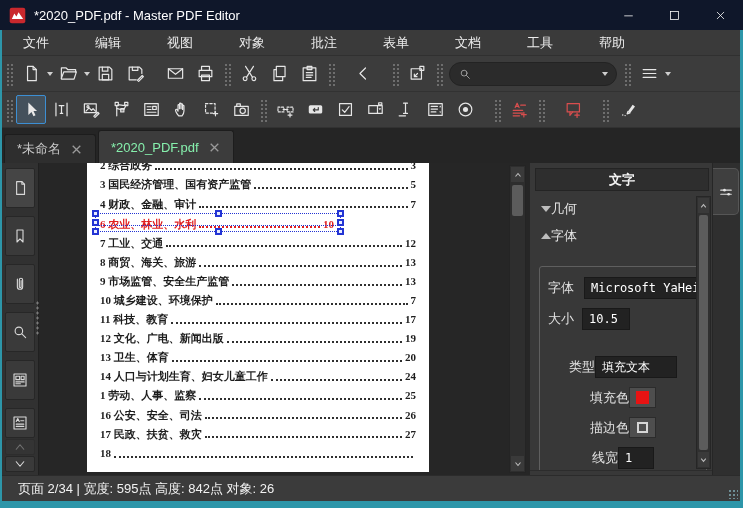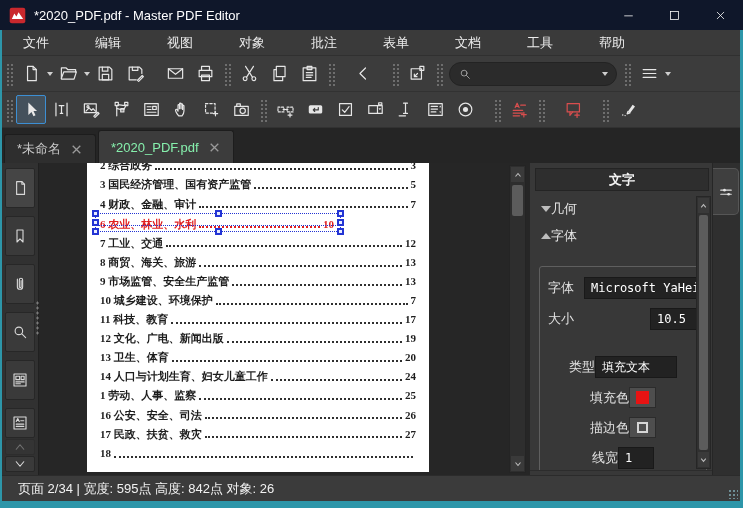--- a/index.html
+++ b/index.html
@@ -78,21 +78,21 @@
 .tri-d{width:0;height:0;border:5px solid transparent;border-top:6px solid #bdbdbd;margin-top:5px}
 .tri-u{width:0;height:0;border:5px solid transparent;border-bottom:6px solid #bdbdbd;margin-bottom:5px}
 .gbox{position:absolute;left:9px;right:6px;top:103px;height:240px;border:1px solid #5f5f5f;border-radius:3px;padding-top:10px}
 .g-row{display:flex;align-items:center;color:#e2e2e2;font-size:13px;padding:0 8px;margin-bottom:9px}
 .g-row .lbl{white-space:nowrap}
 .field{height:22px;background:#222;border:1px solid #191919;color:#fff;font-size:12px;font-family:"DejaVu Sans Mono","Liberation Mono",monospace;display:flex;align-items:center;padding:0 6px;white-space:nowrap;overflow:hidden}
 .f-font{flex:1;margin-left:10px}
 .f-size{width:48px;justify-content:flex-start}
 .f-type{width:82px}
 .f-lw{width:36px}
-.g-row.right{justify-content:space-between;gap:8px}
+.g-row.right{justify-content:flex-start;gap:8px}
 .g-row.spread{justify-content:center}
 .gap18{height:17px}
 .swatch{width:27px;height:21px;background:#4e4e4e;border:1px solid #2c2c2c;display:flex;align-items:center;justify-content:center}
 .swatch .fill{width:13px;height:13px;background:#e81313}
 .swatch .stroke{width:11px;height:11px;border:2.5px solid #d6d6d6}
 
 
 .statusbar{position:absolute;top:475px;left:0;right:0;height:26px;background:#3b3b3b;border-top:1px solid #2b2b2b;color:#f2f2f2;font-size:13px;display:flex;align-items:center;padding-left:18px}
 .edge-l{position:absolute;left:0;top:30px;bottom:0;width:2px;background:#2d96a9}
 .edge-r{position:absolute;right:0;top:30px;bottom:0;width:3px;background:#2d96a9}

